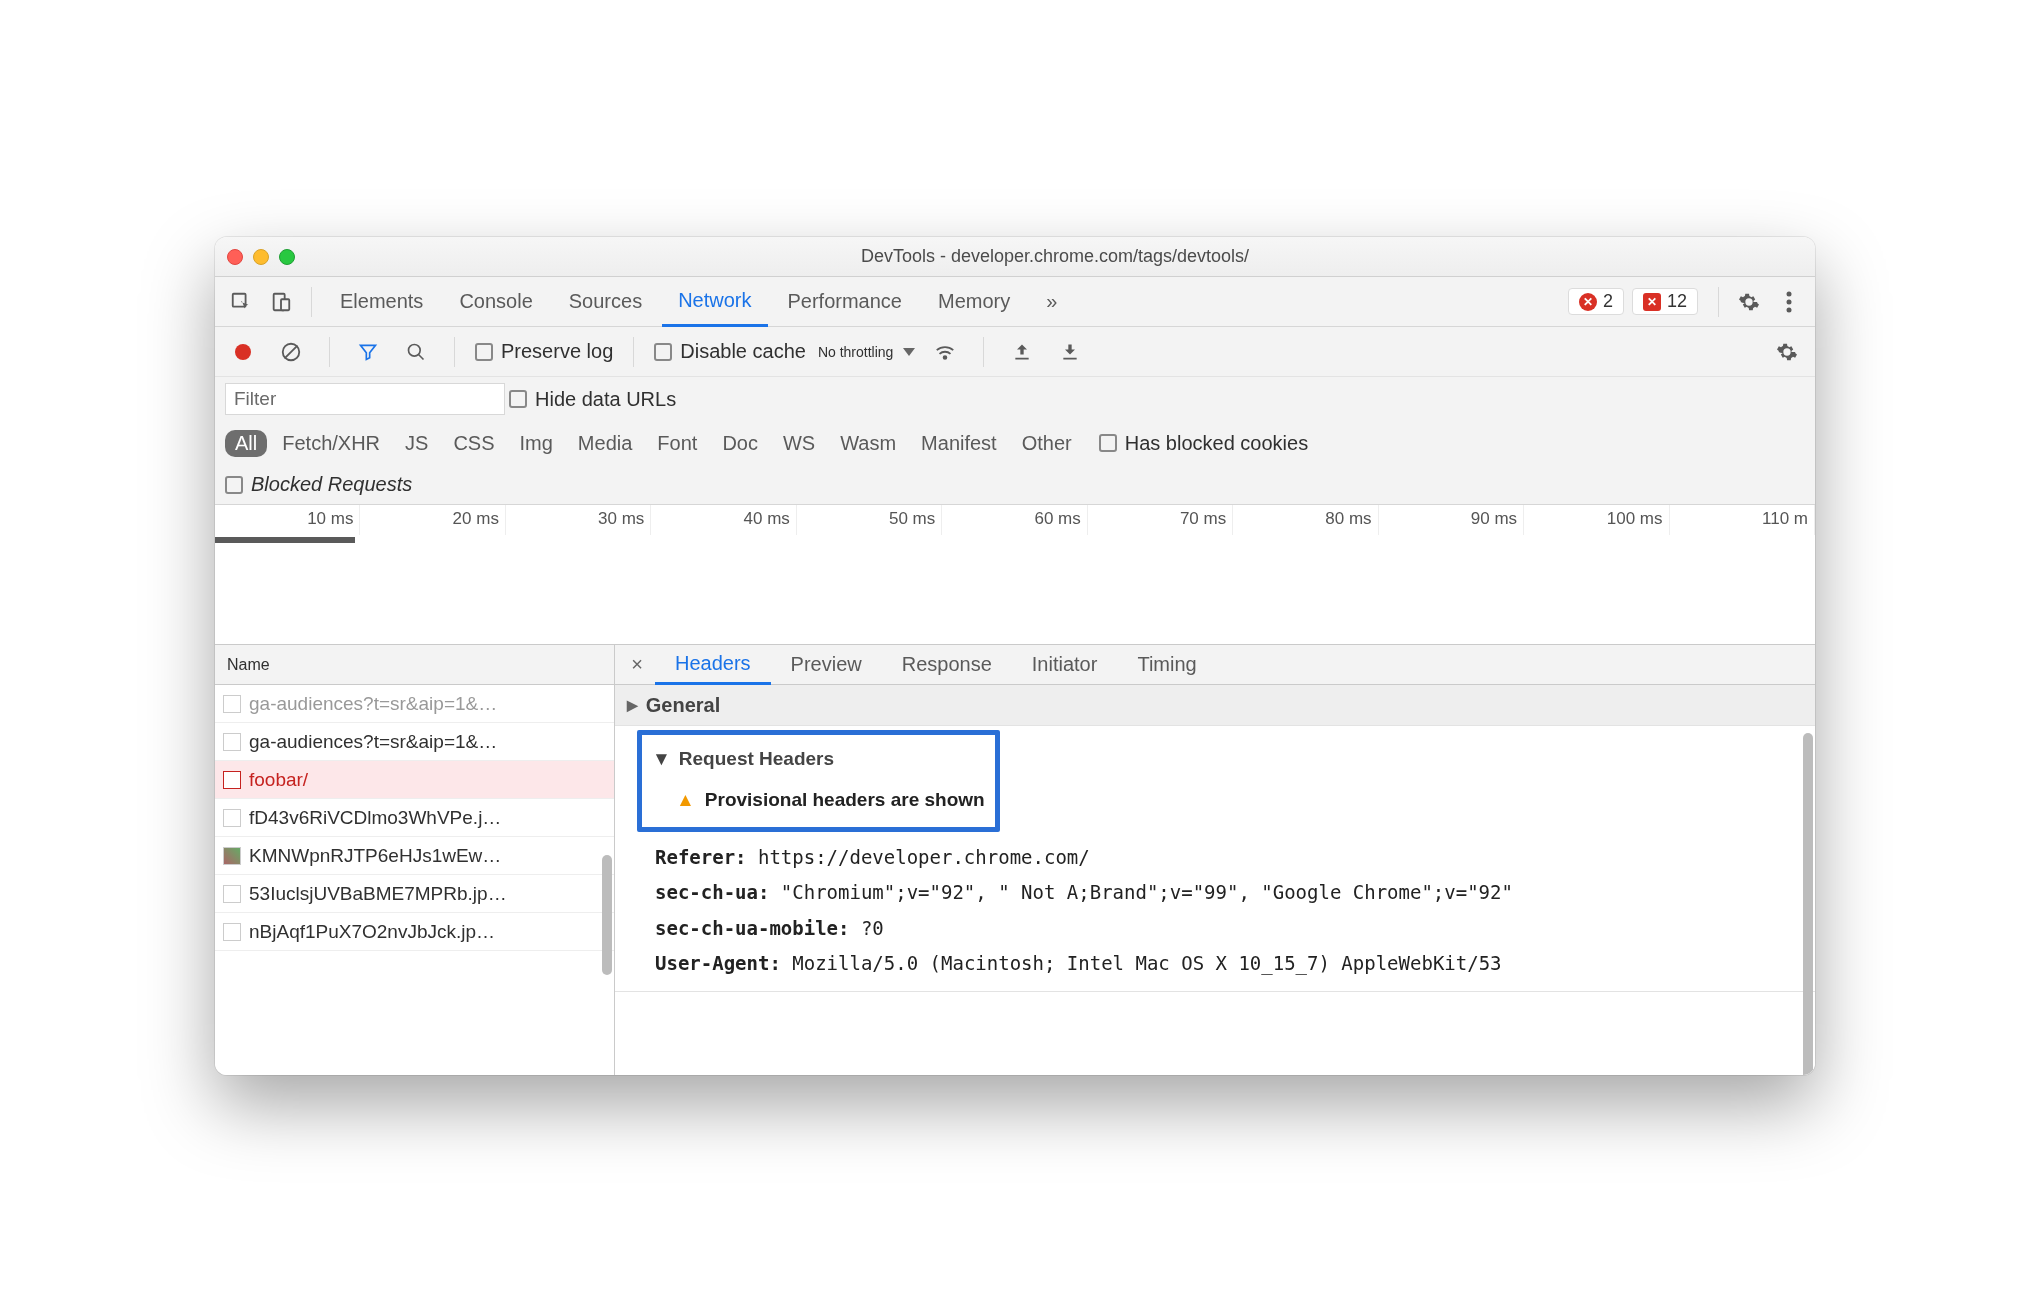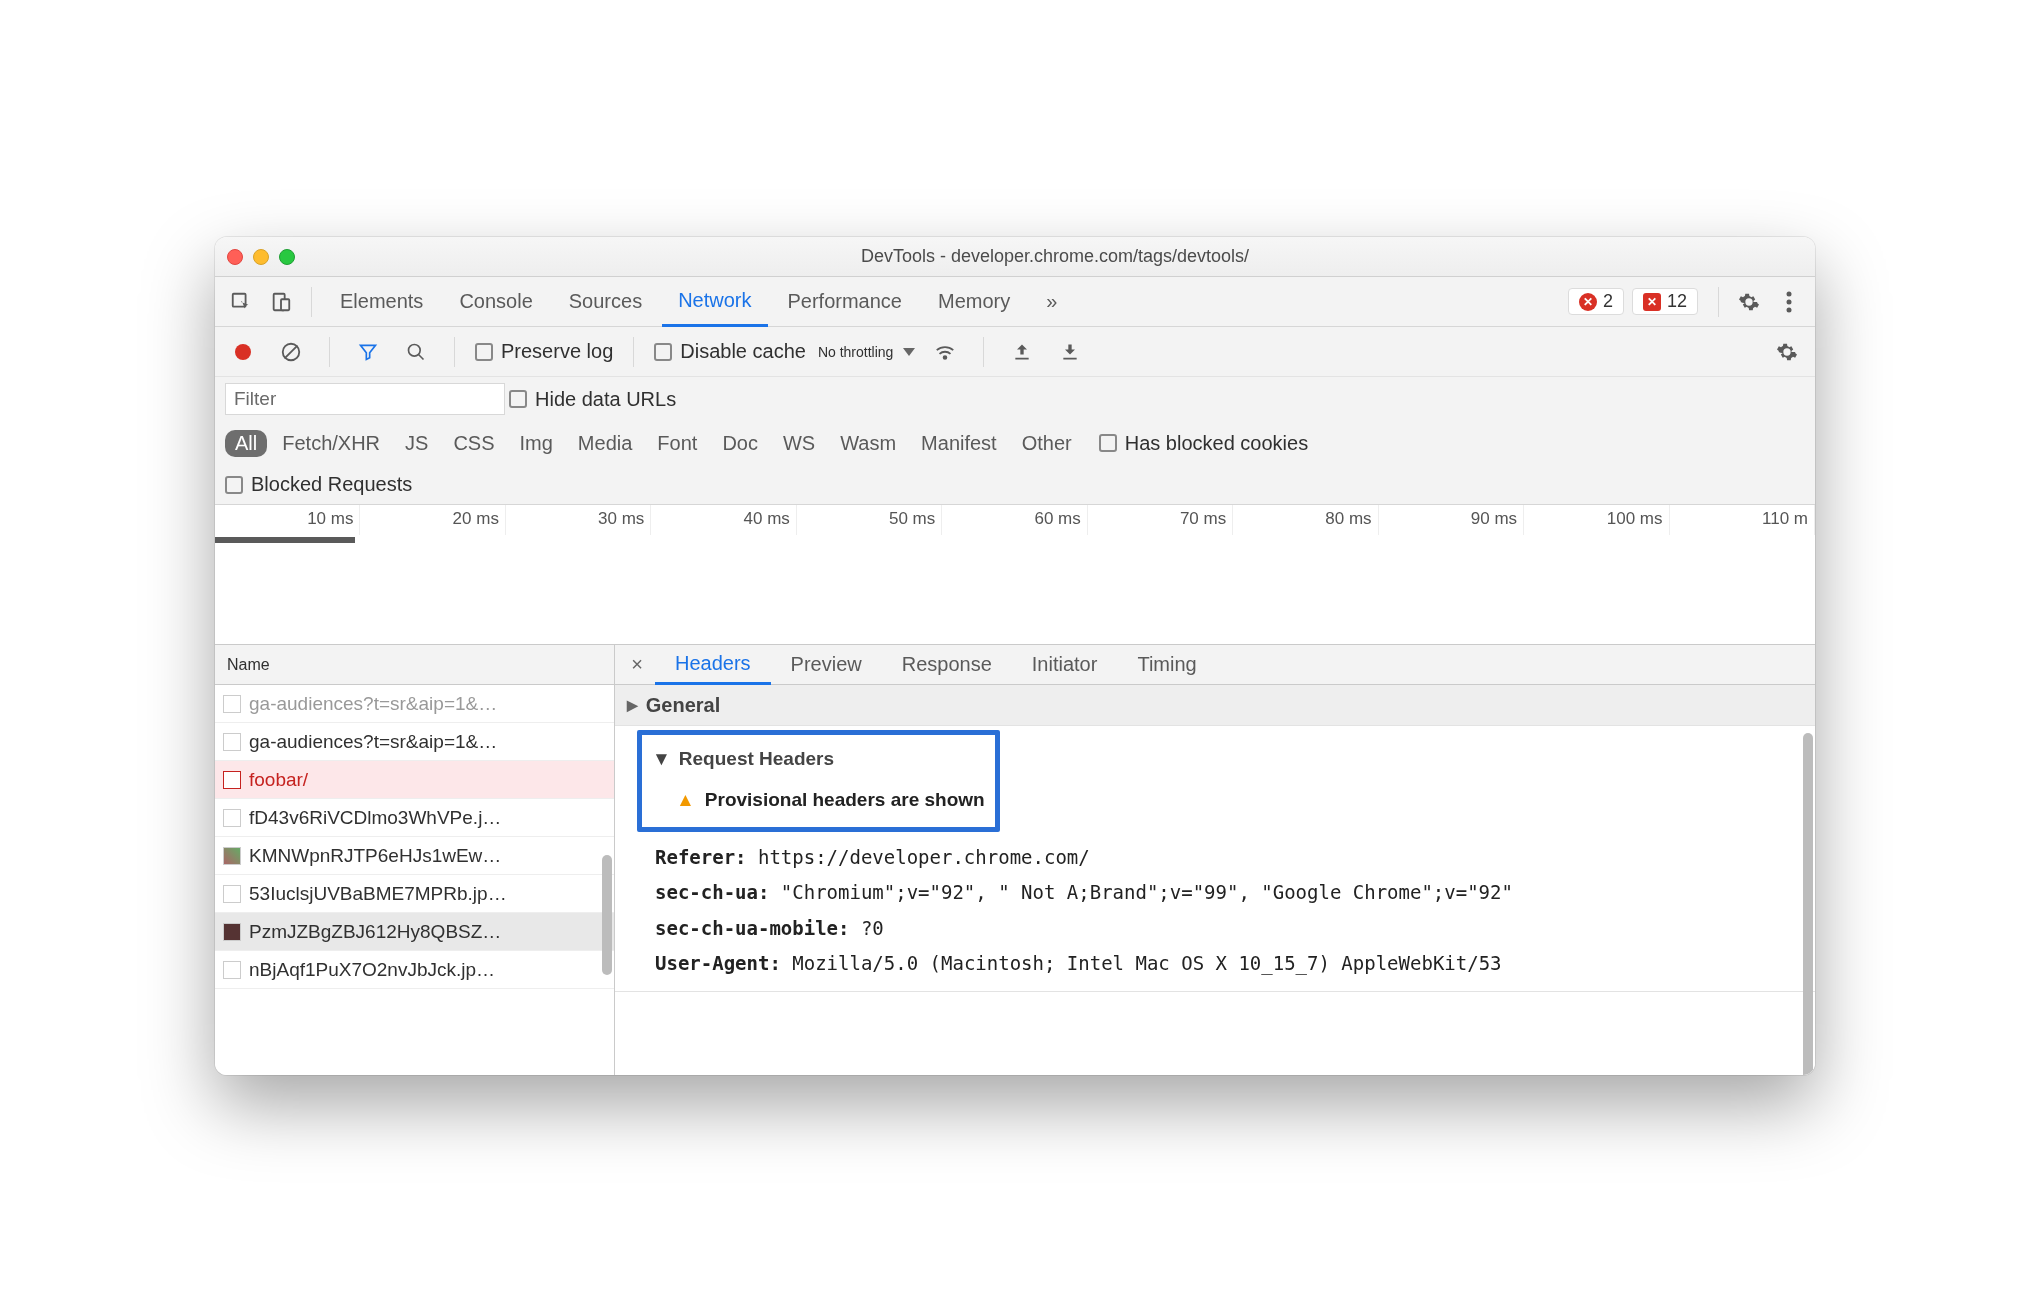--- a/index.html
+++ b/index.html
@@ -64,21 +64,21 @@
   .tb-label{font-size:20px;color:#303030;display:flex;align-items:center;}
   .select{display:flex;align-items:center;gap:10px;}
   .tri{width:0;height:0;border-left:6px solid transparent;border-right:6px solid transparent;border-top:8px solid #666;}
   
   .filterrow{display:flex;align-items:center;height:44px;background:#f3f3f3;padding:0 10px;gap:4px;border-bottom:0;}
   .filterbox{width:280px;height:32px;background:#fff;border:1px solid #d8d8d8;padding:0 8px;font-size:19px;color:#6a6a6a;display:flex;align-items:center;}
   
   .typerow{display:flex;align-items:center;height:44px;background:#f3f3f3;padding:0 10px;gap:5px;font-size:20px;color:#303030;flex-wrap:wrap;}
   .typerow .pill{padding:2px 10px;border-radius:10px;}
   .typerow .pill.active{background:#6e6e6e;color:#fff;}
-  .blockedrow{display:flex;align-items:center;height:40px;background:#f3f3f3;padding:0 10px;border-bottom:1px solid #d6d6d6;}
+  .blockedrow{display:flex;align-items:center;height:40px;background:#f3f3f3;padding:0 10px;border-bottom:1px solid #d6d6d6;font-style:italic;}
   
   .timeline{height:140px;border-bottom:1px solid #cacaca;background:#fff;position:relative;}
   .ticks{display:flex;height:30px;font-size:17px;color:#555;}
   .tick{flex:1;border-right:1px solid #eee;text-align:right;padding:4px 6px 0 0;}
   .tlbar{position:absolute;left:0;top:32px;height:6px;width:140px;background:#5a5a5a;}
   
   .lower{display:flex;height:430px;}
   .left{width:400px;border-right:1px solid #cacaca;display:flex;flex-direction:column;background:#fff;}
   .left .hdr{height:40px;display:flex;align-items:center;padding:0 12px;font-size:16px;color:#303030;background:#f3f3f3;border-bottom:1px solid #cacaca;}
   .reqlist{flex:1;overflow:hidden;position:relative;}
@@ -305,24 +305,20 @@
             <span class="thumb"></span>
             <span>fD43v6RiVCDlmo3WhVPe.j…</span>
           </div>
         <div class="reqitem">
             <span class="thumb" style="background:linear-gradient(45deg,#a66,#6a6)"></span>
             <span>KMNWpnRJTP6eHJs1wEw…</span>
           </div>
         <div class="reqitem">
             <span class="thumb"></span>
             <span>53IuclsjUVBaBME7MPRb.jp…</span>
-          </div>
-        <div class="reqitem sel">
-            <span class="thumb" style="background:#533"></span>
-            <span>PzmJZBgZBJ612Hy8QBSZ…</span>
           </div>
         <div class="reqitem">
             <span class="thumb"></span>
             <span>nBjAqf1PuX7O2nvJbJck.jp…</span>
           </div>
         <div class="scrollbar"></div>
       </div>
     </div>
 
     <div class="right">

